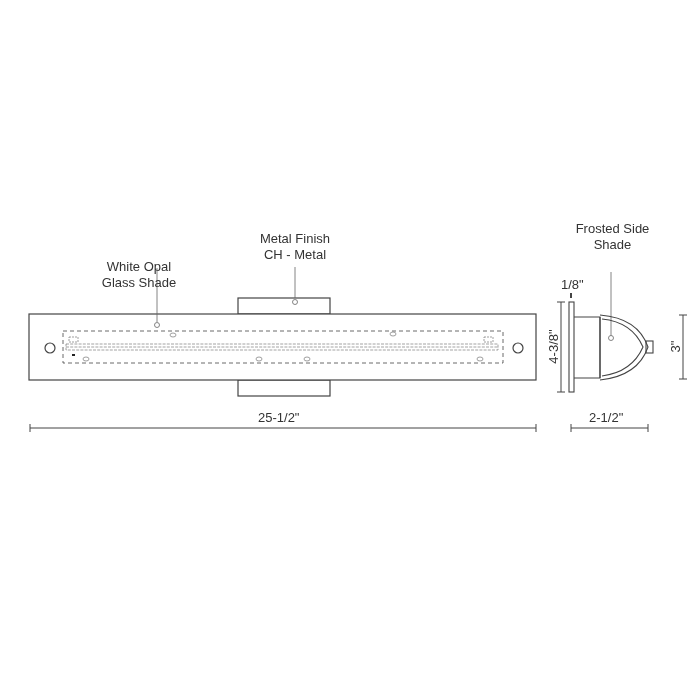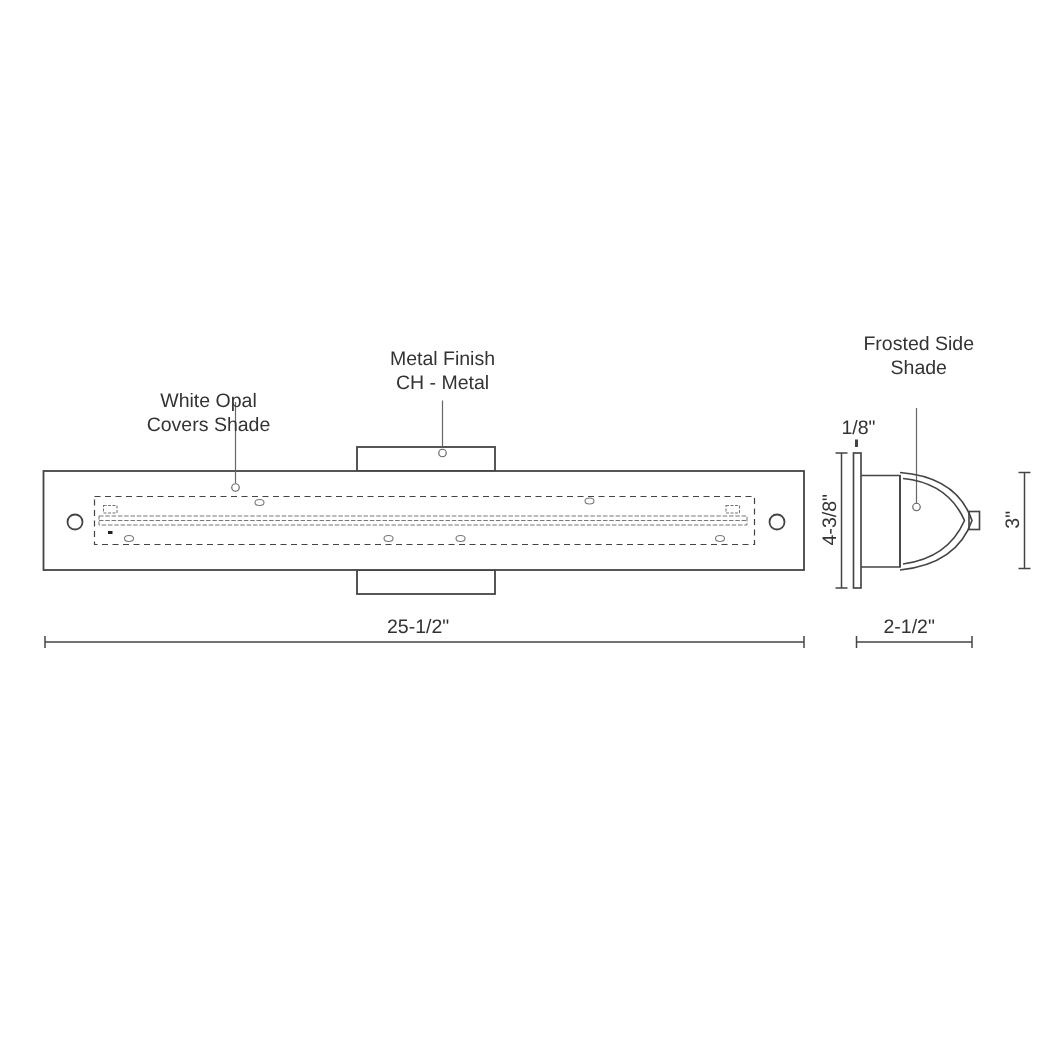--- a/index.html
+++ b/index.html
@@ -75,21 +75,21 @@
     <line x1="679" y1="379" x2="687" y2="379"></line>
     <line x1="571" y1="428" x2="648" y2="428"></line>
     <line x1="571" y1="424" x2="571" y2="432"></line>
     <line x1="648" y1="424" x2="648" y2="432"></line>
     <line x1="571" y1="293" x2="571" y2="298" stroke-width="2"></line>
   </g>
 </svg>
 
 <div class="lbl" style="left:94px; top:231px; width:90px;margin-top:28px;">
   <div>White Opal</div>
-  <div>Covers Shade</div>
+  <div>Glass Shade</div>
 </div>
 <div class="lbl" style="left:245px; top:231px; width:100px;">
   <div>Metal Finish</div>
   <div>CH - Metal</div>
 </div>
 <div class="lbl" style="left:565px; top:221px; width:95px;">
   <div>Frosted Side</div>
   <div>Shade</div>
 </div>
 

